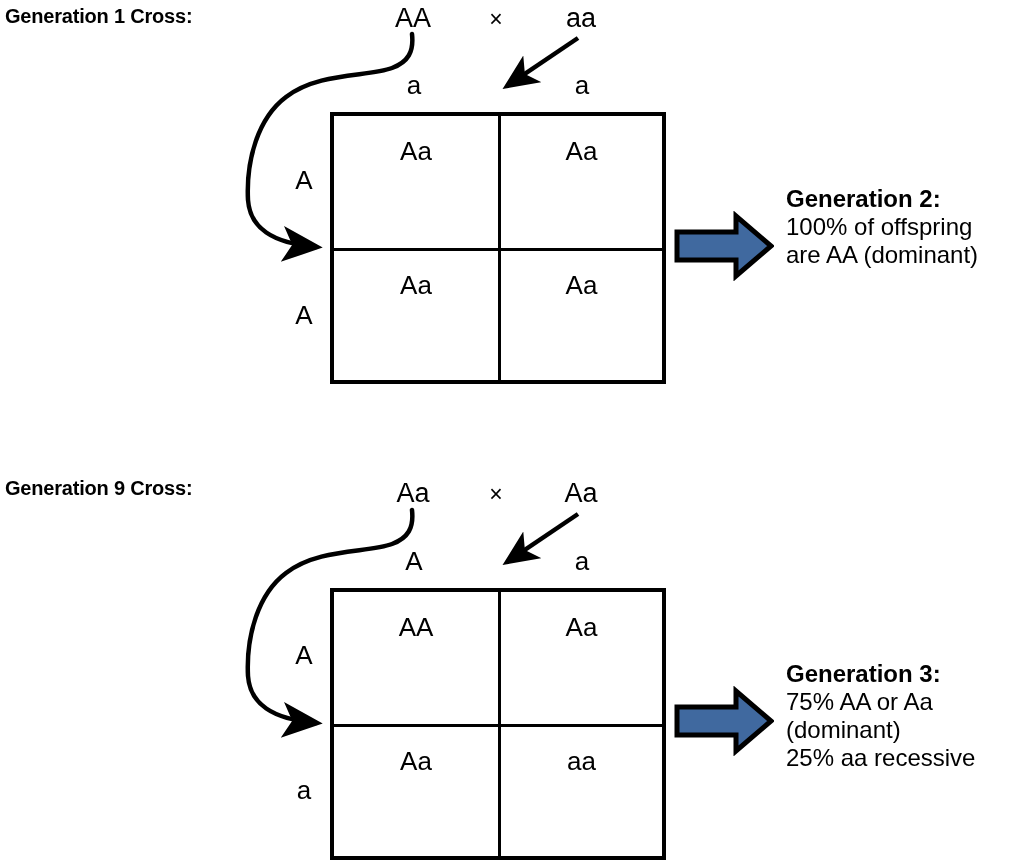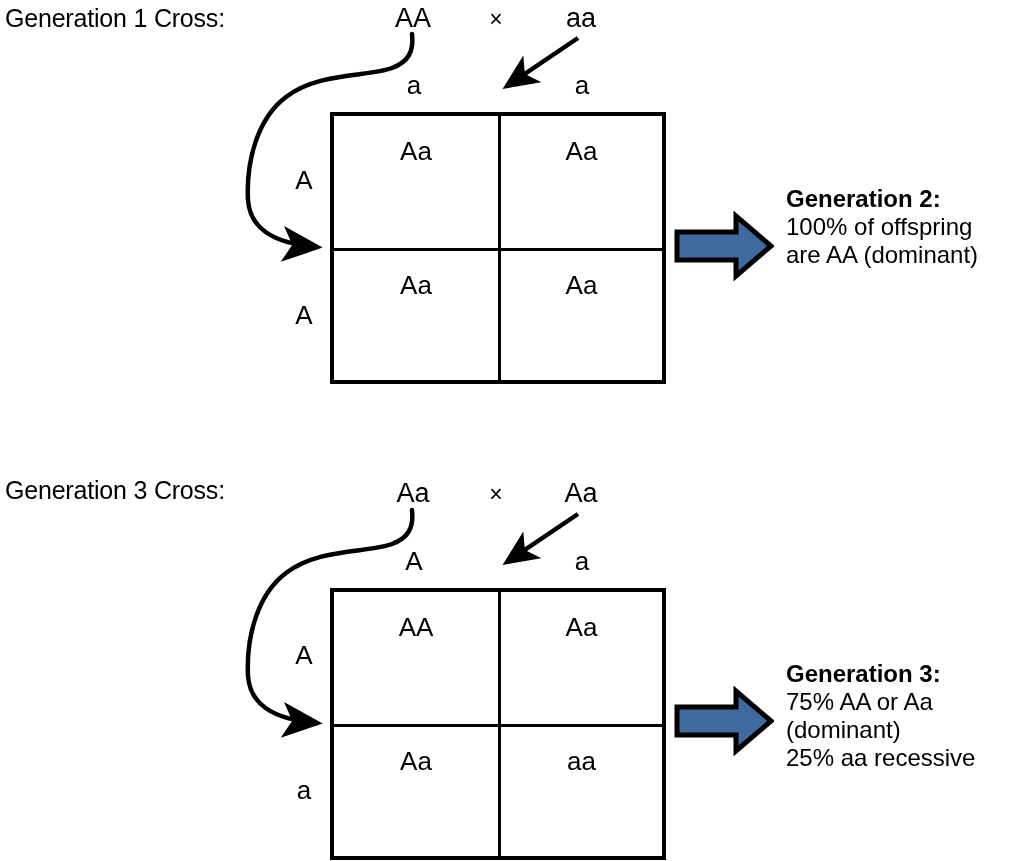--- a/index.html
+++ b/index.html
@@ -20,22 +20,22 @@
     position: absolute;
     left: 0;
     top: 0;
     width: 1024px;
     height: 861px;
   }
 
   
   .section-title {
     position: absolute;
-    font-size: 25px;
-    font-weight: normal;
+    font-size: 20px;
+    font-weight: bold;
     letter-spacing: -0.2px;
     line-height: 1;
     white-space: nowrap;
   }
   #sec1-title { left: 5px;  top: 6px; }
   #sec2-title { left: 5px;  top: 478px; }
   .parent-geno {
     position: absolute;
     text-align: center;
     width: 70px;
@@ -170,21 +170,21 @@
   <svg class="blue-arrow" id="blue-arrow-1" viewBox="0 0 100 70">
     <polygon points="3,21 62,21 62,5 97,35 62,65 62,49 3,49" fill="#40699f" stroke="#000000" stroke-width="5" stroke-linejoin="miter"></polygon>
   </svg>
 
   <div class="result-block" id="result-1">
     <span class="result-heading">Generation 2:</span>
     <span class="result-line">100% of offspring</span>
     <span class="result-line">are AA (dominant)</span>
   </div>
 
-  <div class="section-title" id="sec2-title">Generation 3 Cross:</div>
+  <div class="section-title" id="sec2-title">Generation 9 Cross:</div>
 
   <div class="parent-geno" id="s2-parent-left">Aa</div>
   <div class="cross-sym" id="s2-cross">×</div>
   <div class="parent-geno" id="s2-parent-right">Aa</div>
 
   <div class="allele-label" id="s2-col-a1">A</div>
   <div class="allele-label" id="s2-col-a2">a</div>
   <div class="allele-label" id="s2-row-a1">A</div>
   <div class="allele-label" id="s2-row-a2">a</div>
 

